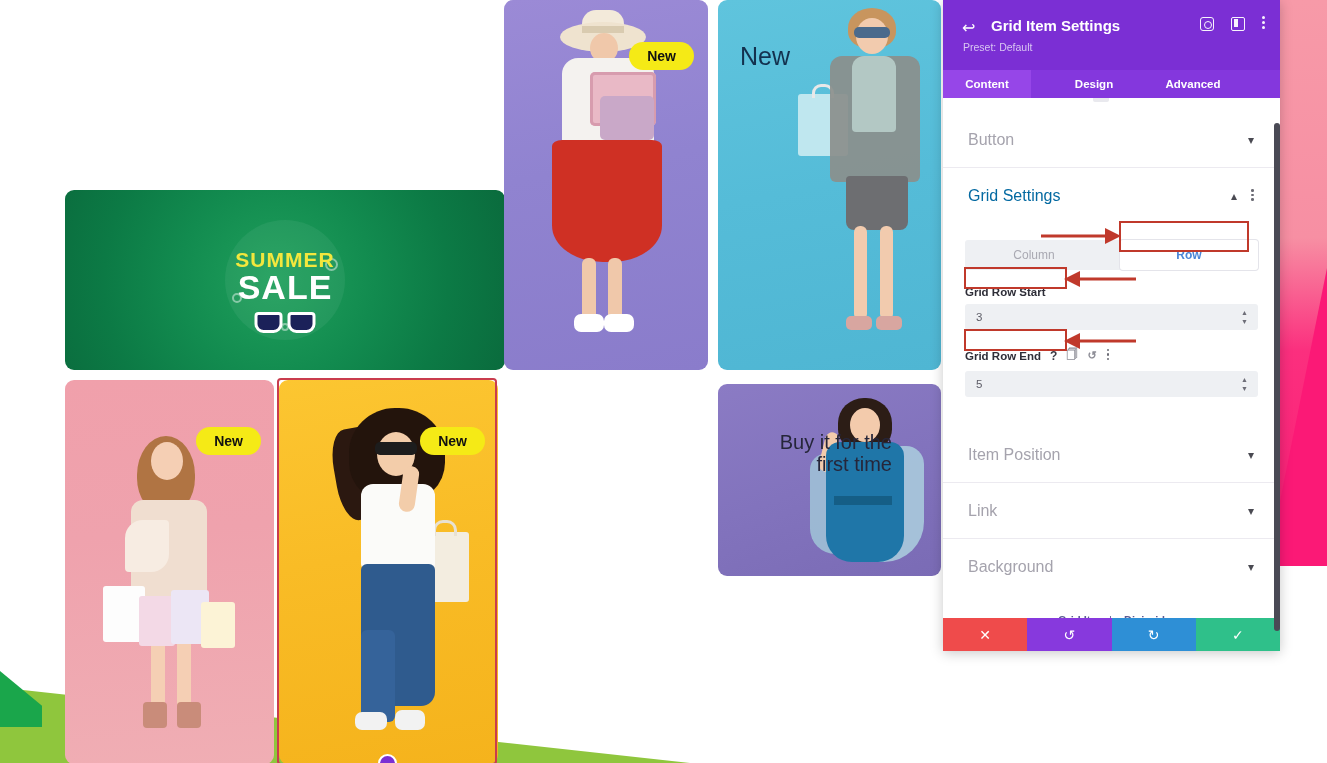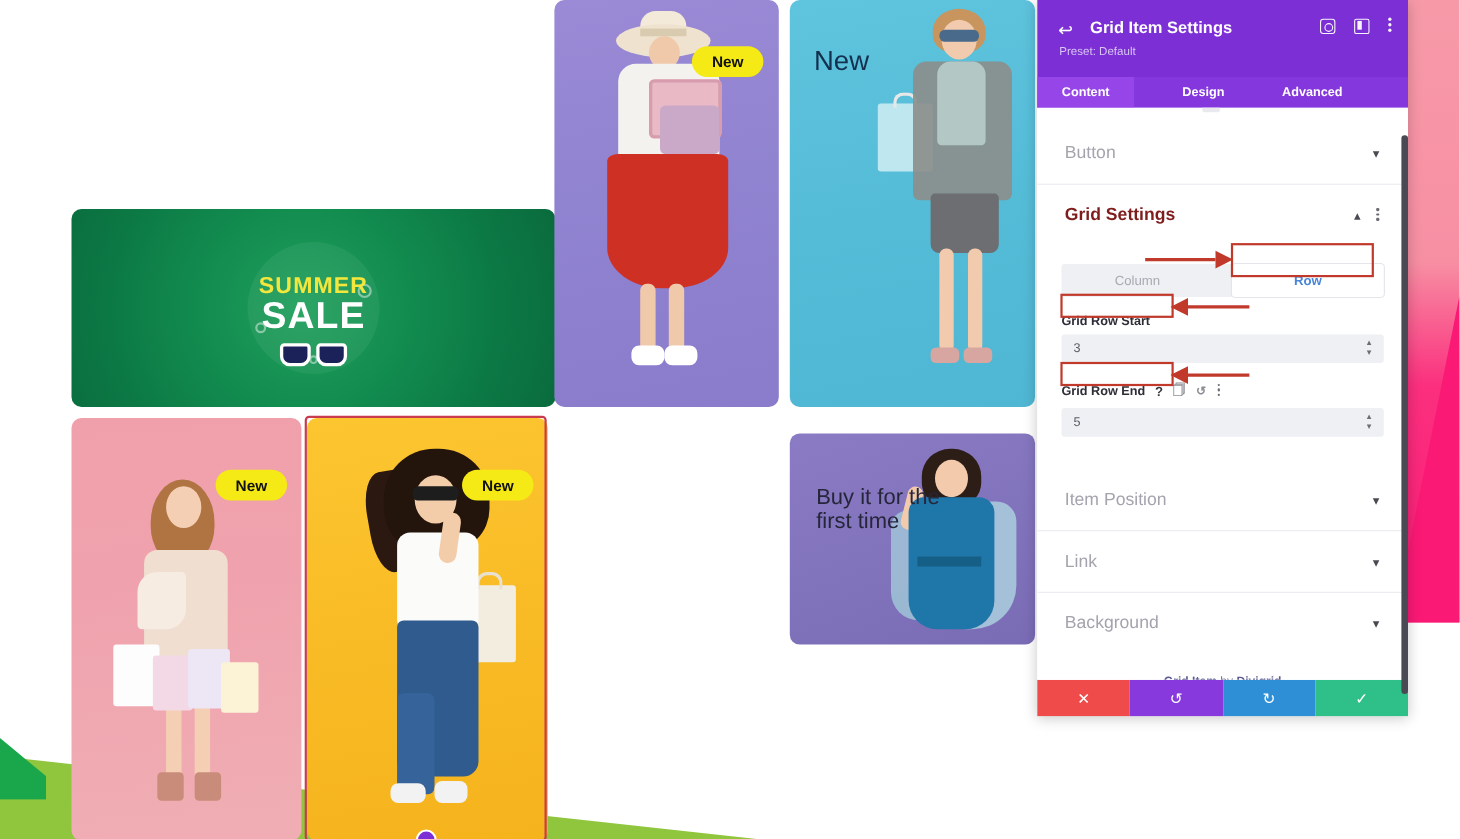--- a/index.html
+++ b/index.html
@@ -204,22 +204,23 @@
     position:absolute; left:24px; top:47px; width:130px;
     font-size:20px; font-weight:400; color:#2b2b33; line-height:1.12;
   }
   .c7 p {
     position:absolute; left:24px; top:103px; width:148px;
     font-size:12.5px; color:#4c4c55; line-height:1.34;
   }
 
   
   .c8 {
-    left:653px; top:394px; width:223px; height:192px;
+    left:653px; top:384px; width:223px; height:192px;
     background:linear-gradient(160deg,#8b7bc4 0%,#8273bd 50%,#7a6bb5 100%);
+    text-align:right;
   }
   .c8 .b-hair{position:absolute;left:120px;top:14px;width:54px;height:52px;background:#2c1d16;border-radius:48% 48% 40% 40%;}
   .c8 .b-face{position:absolute;left:132px;top:24px;width:30px;height:34px;background:#f3cbac;border-radius:50%;}
   .c8 .b-dress{position:absolute;left:108px;top:58px;width:78px;height:120px;background:#1f76a8;border-radius:14px 14px 26px 26px;}
   .c8 .b-cape{position:absolute;left:150px;top:62px;width:56px;height:116px;background:#a8c7db;border-radius:8px 18px 40px 10px;opacity:.93;}
   .c8 .b-cape2{position:absolute;left:92px;top:70px;width:34px;height:100px;background:#9fc0d6;border-radius:18px 8px 10px 30px;opacity:.9;}
   .c8 .b-belt{position:absolute;left:116px;top:112px;width:58px;height:9px;background:#155e86;}
   .c8 .b-arm{position:absolute;left:104px;top:48px;width:14px;height:40px;background:#f3cbac;border-radius:7px;transform:rotate(14deg);}
   .c8 h3 {
     position:absolute; left:24px; top:47px; width:150px;
@@ -296,21 +297,21 @@
   .cut-top:before{
     content:""; position:absolute; left:150px; top:-6px; width:16px; height:10px;
     background:#e9e9ee; border-radius:2px;
   }
 
   .sec-row {
     height:56px; display:flex; align-items:center; justify-content:space-between;
     padding:0 26px 0 25px; border-bottom:1px solid #eceaf0;
   }
   .sec-row .lbl { font-size:16px; color:#a5a3ad; }
-  .sec-row .lbl.active { color:#7f1d1d;font-weight:bold; }
+  .sec-row .lbl.active { color:#0369a1; }
   .chev { color:#4a4a52; font-size:12px; line-height:1; }
   .sec-row .right { display:flex; align-items:center; gap:14px; }
   .dots3 { display:inline-block; width:3px; }
   .dots3 i{display:block;width:2.5px;height:2.5px;background:#6b6b74;border-radius:50%;margin-bottom:2px;}
 
   .sec-content { padding:10px 22px 14px 22px; }
 
   .toggle {
     display:flex; height:30px; background:#eef0f3; border-radius:3px;
     margin:6px 0 16px 0; position:relative;gap:17px;

